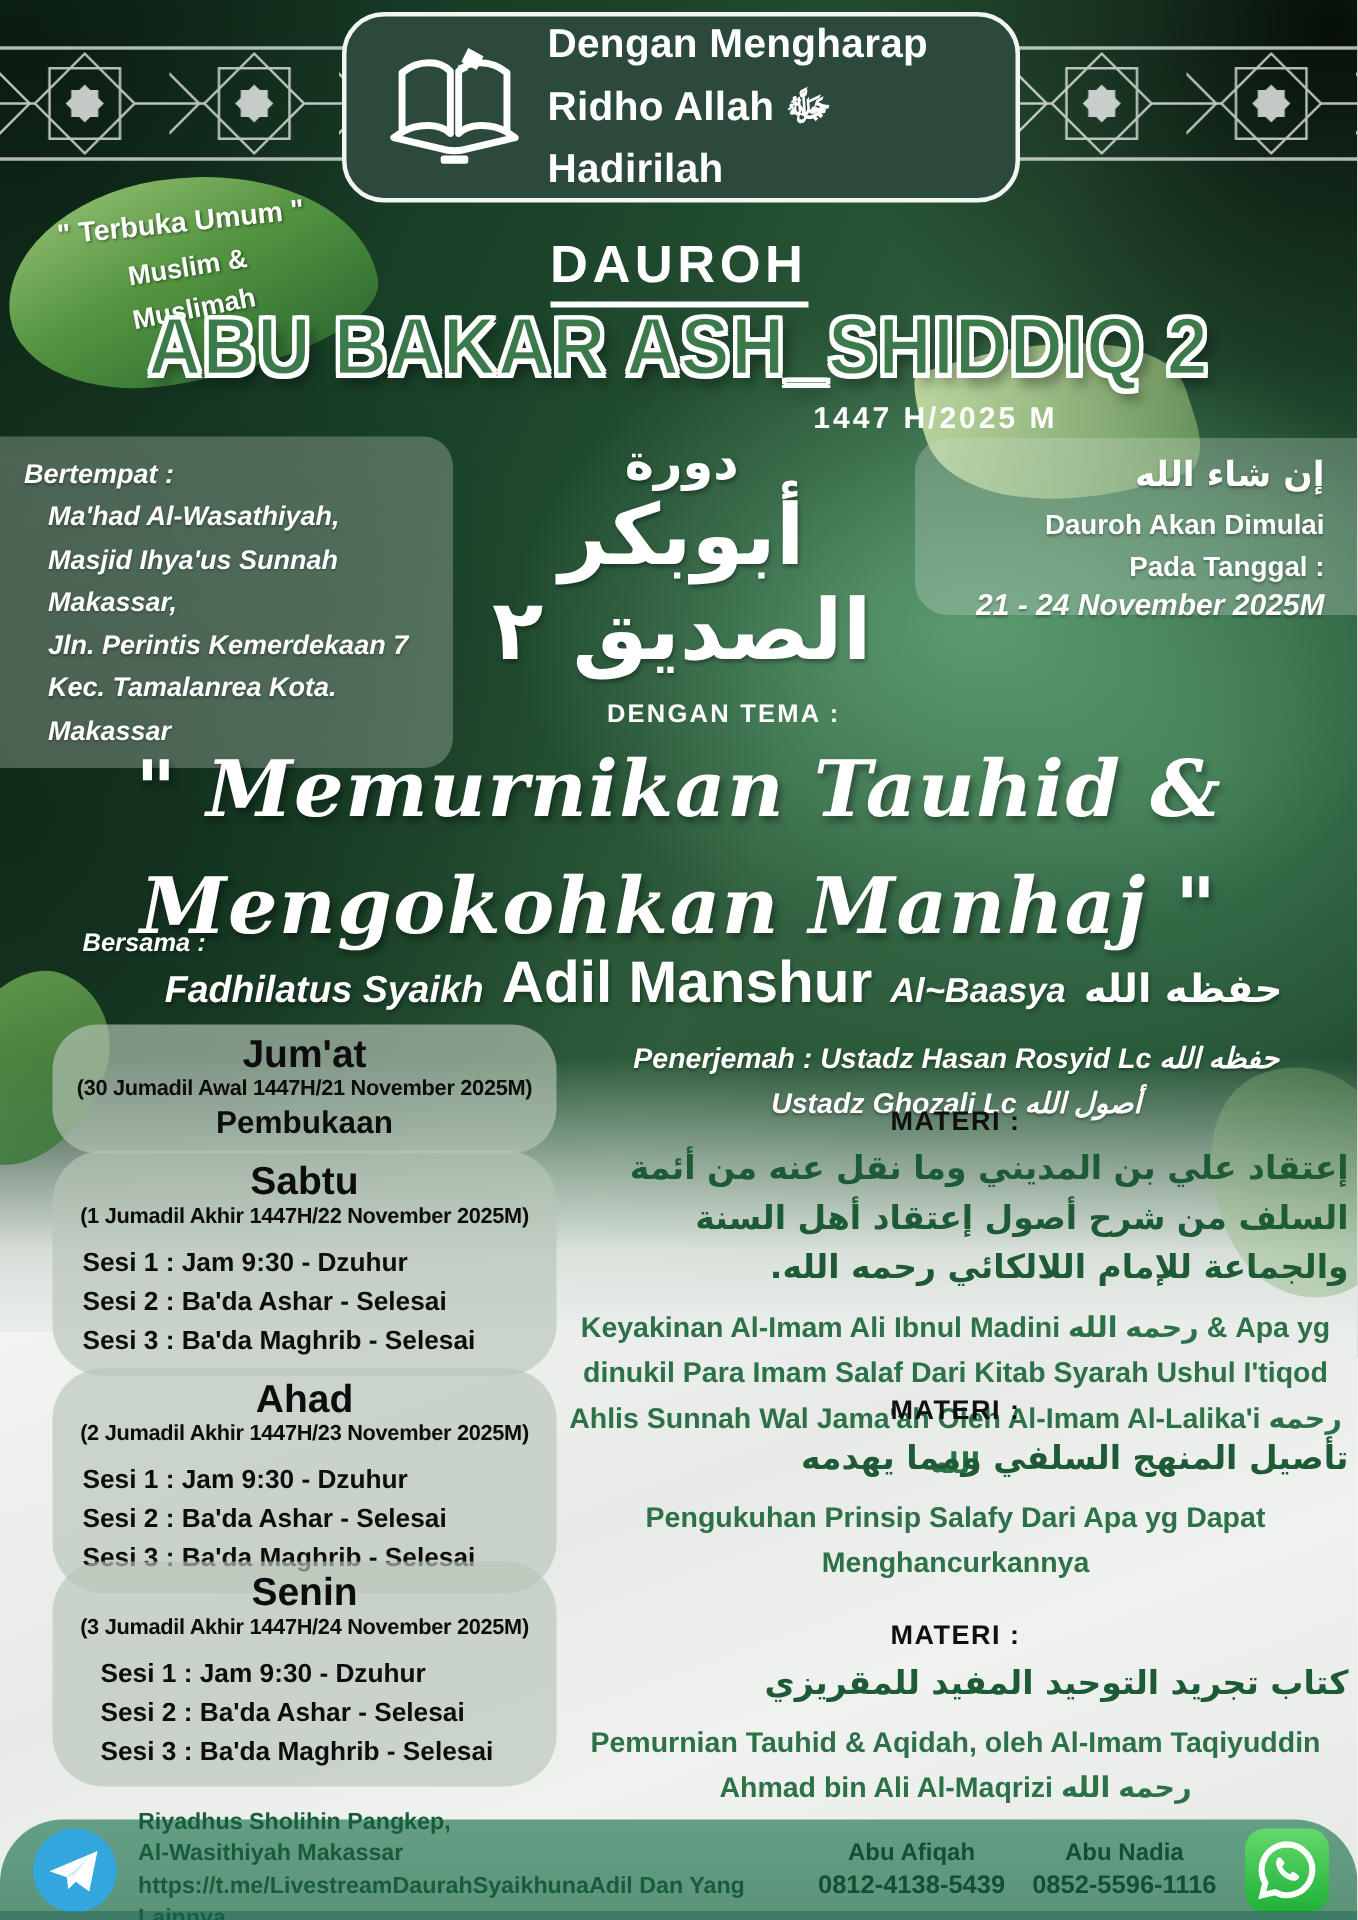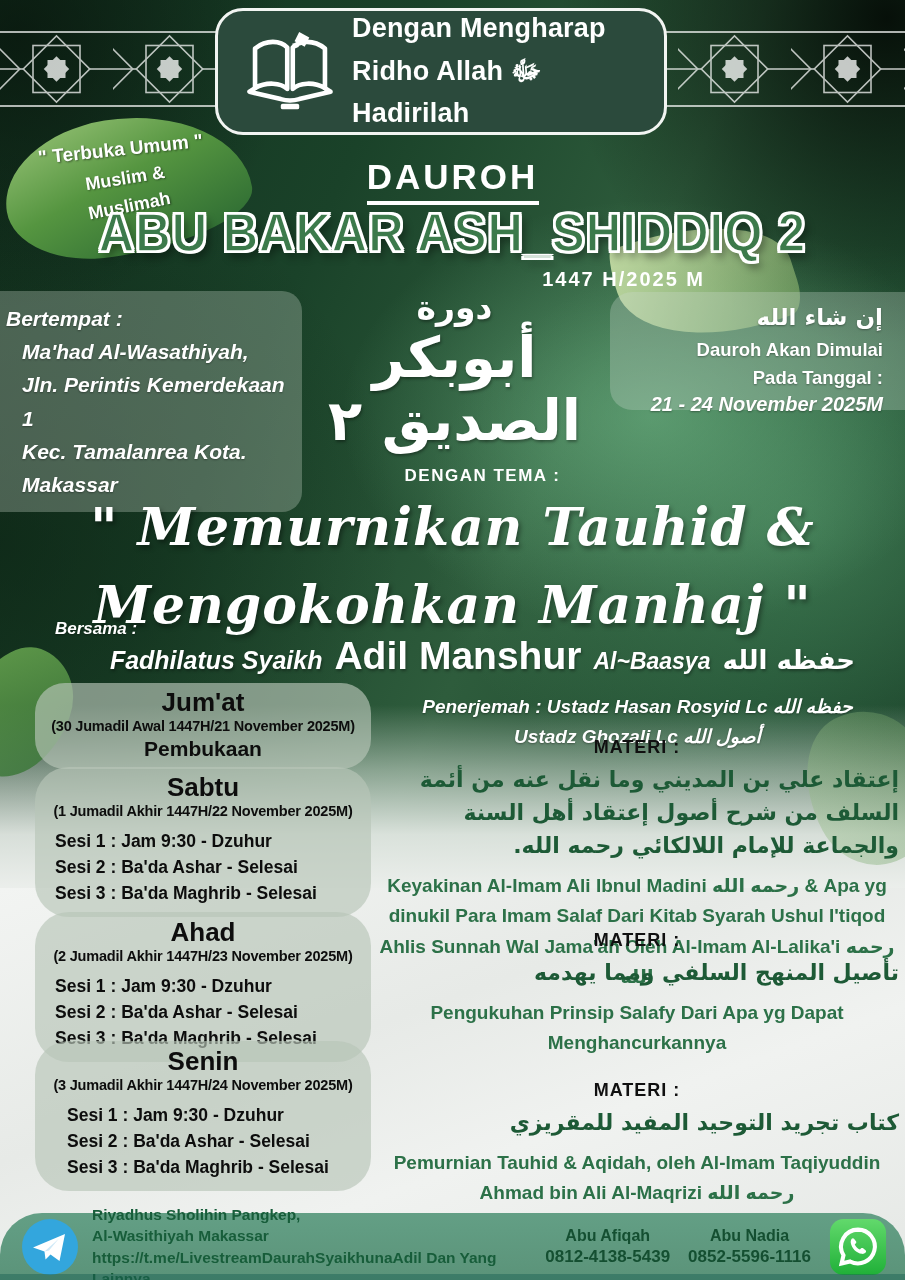--- a/index.html
+++ b/index.html
@@ -27,21 +27,21 @@
     background:linear-gradient(135deg, rgba(216,236,178,.85), rgba(148,190,110,.5));
     border-radius:5% 95% 10% 90% / 40% 60% 30% 70%; }
   .leaf-left-mid { top:645px; left:-32px; width:100px; height:135px; transform:rotate(20deg); opacity:.85;
     background:linear-gradient(140deg,#6fae53,#336d35); border-radius:50% 50% 55% 45% / 60% 40% 60% 40%; }
   .leaf-right-mid { top:710px; right:-28px; width:125px; height:155px; transform:rotate(-28deg); opacity:.35;
     background:linear-gradient(140deg,#9cc489,#5d9552); border-radius:50% 50% 55% 45% / 60% 40% 60% 40%; }
 
   .band { position:absolute; left:0; top:26px; z-index:1; }
 
   
-  .header-badge { position:absolute; left:215px; top:8px; width:452px; height:127px; z-index:3;
+  .header-badge { position:absolute; left:228px; top:8px; width:452px; height:127px; z-index:3;
     background:#2b4a3c; border:3px solid #f2f5f2; border-radius:28px;
     display:flex; align-items:center; gap:16px; padding-left:26px; }
   .hb-text { color:#fff; font-size:27px; font-weight:600; line-height:1.55; letter-spacing:.2px; }
 
   
   .leaf-note { position:absolute; left:16px; top:128px; width:220px; height:112px; z-index:2;
     transform:rotate(-9deg); text-align:center; }
   .leaf-note .leaf-bg { position:absolute; left:-12px; top:-10px; right:-14px; bottom:-14px;
     background:linear-gradient(160deg,#8cbb6d 8%,#559540 45%,#2e6c33 92%);
     border-radius:45% 55% 60% 40% / 55% 65% 35% 45%; }
@@ -59,22 +59,22 @@
     font-size:49px; font-weight:800; letter-spacing:1px; white-space:nowrap; color:#3c7a4b;
     -webkit-text-stroke:1.5px #ffffff;
     text-shadow:-2px -2px 0 #fff,2px -2px 0 #fff,-2px 2px 0 #fff,2px 2px 0 #fff,0 -2px 0 #fff,0 2px 0 #fff,-2px 0 0 #fff,2px 0 0 #fff,4px 6px 8px rgba(0,0,0,.45);
     transform:scaleY(1.1); }
   .year { position:absolute; left:0; top:268px; width:705px; z-index:2; text-align:right;
     color:#fff; font-size:20px; font-weight:700; letter-spacing:2px; }
 
   
   .venue-box { position:absolute; left:0; top:291px; width:302px; min-height:136px; z-index:2;
     background:rgba(198,212,200,.32); border-radius:0 20px 20px 0;
-    padding:11px 10px 11px 6px; color:#fff; font-weight:700; font-style:italic;
-    font-size:21px; line-height:1.58; text-shadow:0 1px 2px rgba(0,0,0,.35); }
+    padding:11px 10px 11px 16px; color:#fff; font-weight:700; font-style:italic;
+    font-size:18px; line-height:1.58; text-shadow:0 1px 2px rgba(0,0,0,.35); }
   .venue-line { padding-left:16px; }
 
   .arabic-title { position:absolute; left:322px; top:288px; width:265px; z-index:2; text-align:center;
     color:#fff; font-weight:700; text-shadow:1px 2px 3px rgba(0,0,0,.35); }
   .at1 { font-size:33px; }
   .at2 { font-size:56px; line-height:1.12; }
   .at3 { font-size:56px; line-height:1.12; }
 
   .notice-box { position:absolute; left:610px; right:0; top:292px; height:118px; z-index:2;
     background:rgba(205,220,210,.3); border-radius:22px 0 0 22px;
@@ -210,21 +210,22 @@
   <div class="dauroh">
     <span>DAUROH</span>
     <div class="dauroh-underline"></div>
   </div>
   <div class="main-title">ABU BAKAR ASH_SHIDDIQ 2</div>
   <div class="year">1447 H/2025 M</div>
 
   <div class="venue-box">
     <div>Bertempat :</div>
     <div class="venue-line">Ma'had Al-Wasathiyah,</div>
-    <div class="venue-line">Jln. Perintis Kemerdekaan 1</div>
+    <div class="venue-line">Masjid Ihya'us Sunnah Makassar,</div>
+    <div class="venue-line">Jln. Perintis Kemerdekaan 7</div>
     <div class="venue-line">Kec. Tamalanrea Kota. Makassar</div>
   </div>
 
   <div class="arabic-title ar" dir="rtl">
     <div class="at1">دورة</div>
     <div class="at2">أبوبكر</div>
     <div class="at3">الصديق ٢</div>
   </div>
 
   <div class="notice-box">

